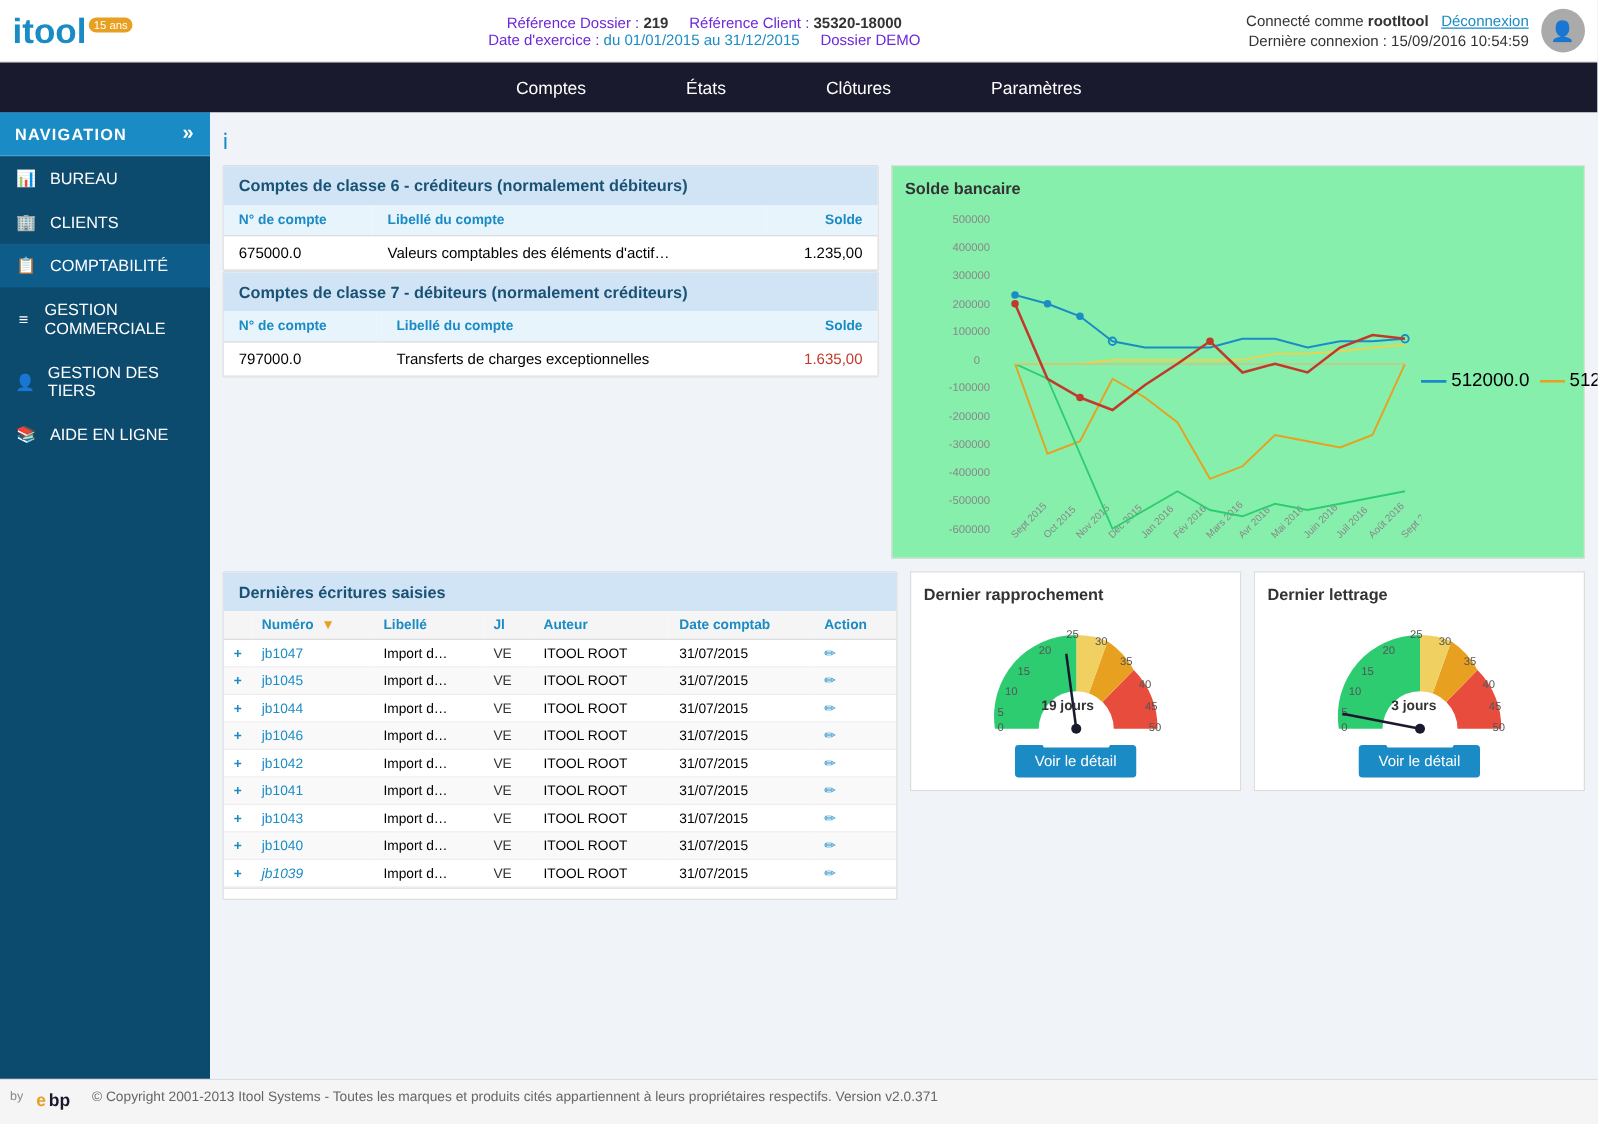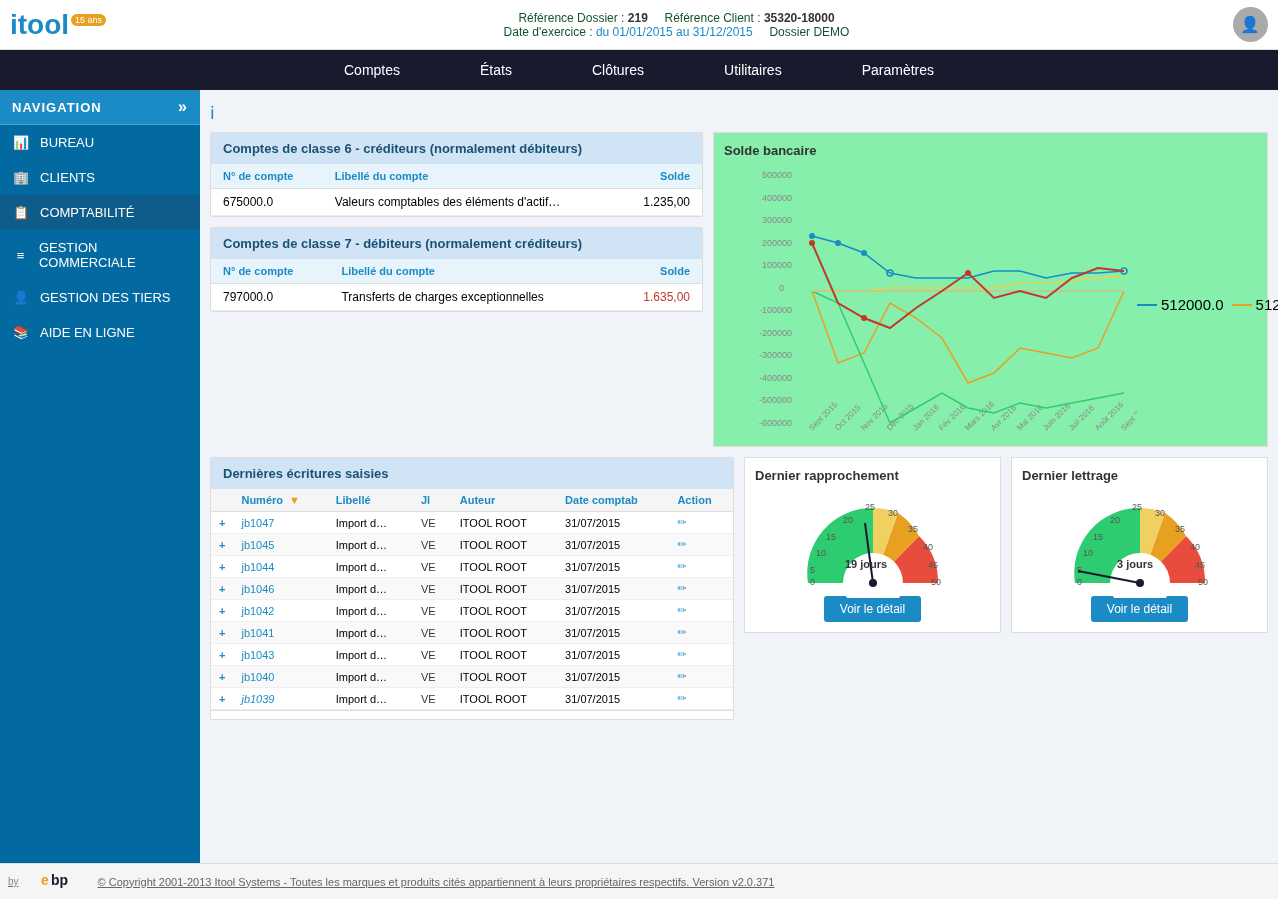--- a/index.html
+++ b/index.html
@@ -4,34 +4,34 @@
   <style>
     * { box-sizing: border-box; margin: 0; padding: 0; }
     body { font-family: Arial, sans-serif; font-size: 12px; background: #f0f0f0; }
 
     
     .header { background: #fff; display: flex; align-items: center; padding: 5px 10px; border-bottom: 1px solid #ddd; height: 50px; }
     .logo { display: flex; align-items: center; width: 120px; }
     .logo-text { font-size: 28px; font-weight: bold; color: #1a8bc4; }
     .logo-15 { background: #e8a020; color: #fff; font-size: 9px; border-radius: 8px; padding: 1px 4px; margin-left: 2px; margin-top: -10px; }
     .header-center { flex: 1; text-align: center; font-size: 12px; color: #333; }
-    .header-center span { color: #14532d; }
+    .header-center span { color: #6d28d9; }
     .header-right { display: flex; flex-direction: column; align-items: flex-end; font-size: 12px; color: #333; gap: 2px; }
     .deconnexion { color: #1a8bc4; text-decoration: underline; cursor: pointer; }
     .avatar { width: 35px; height: 35px; border-radius: 50%; background: #aaa; display: flex; align-items: center; justify-content: center; color: #fff; font-size: 16px; }
 
     
     .top-nav { background: #1a1a2e; display: flex; justify-content: center; gap: 0; }
     .top-nav-item { color: #fff; padding: 12px 40px; cursor: pointer; font-size: 14px; }
 
     
     .main-layout { display: flex; min-height: calc(899px - 50px - 46px - 30px); }
 
     
-    .sidebar { width: 200px; background: #0369a1; color: #fff; flex-shrink: 0; }
+    .sidebar { width: 168px; background: #0c4a6e; color: #fff; flex-shrink: 0; }
     .sidebar-nav-header { display: flex; justify-content: space-between; align-items: center; padding: 8px 12px; background: #1a8bc4; font-size: 13px; font-weight: bold; letter-spacing: 1px; border-bottom: 1px solid rgba(255,255,255,0.2); }
     .sidebar-nav-header .chevron { font-size: 16px; cursor: pointer; }
     .sidebar-item { display: flex; align-items: center; padding: 10px 12px; cursor: pointer; gap: 10px; font-size: 13px; }
     .sidebar-item .icon { width: 18px; text-align: center; }
 
     
     .content { flex: 1; padding: 10px; background: #f0f4f8; }
     .card { background: #fff; border: 1px solid #ddd; border-radius: 2px; }
     .card-title { background: #d0e4f5; padding: 8px 12px; font-size: 13px; font-weight: bold; color: #1a5276; }
     .card-table { width: 100%; border-collapse: collapse; }
@@ -50,21 +50,21 @@
 
     
     .gauge-card { background: #fff; border: 1px solid #ddd; padding: 10px; text-align: center; }
     .gauge-title { font-size: 13px; font-weight: bold; color: #333; margin-bottom: 5px; text-align: left; }
     .voir-detail { background: #1a8bc4; color: #fff; border: none; padding: 6px 16px; cursor: pointer; border-radius: 3px; font-size: 12px; margin-top: 8px; }
 
     
     .info-icon { color: #1a8bc4; font-size: 18px; margin-bottom: 8px; cursor: pointer; }
 
     
-    .footer { background: #f5f5f5; border-top: 1px solid #ddd; padding: 8px; display: flex; align-items: center; gap: 22px; font-size: 11px; color: #666; text-decoration: underline; }
+    .footer { background: #f5f5f5; border-top: 1px solid #ddd; padding: 8px; display: flex; align-items: flex-start; gap: 10px; font-size: 11px; color: #666; }
     .footer-logo { font-size: 13px; font-weight: bold; color: #e8a020; }
 
     
     .h-scroll { width: 100%; overflow-x: auto; border-top: 1px solid #ddd; }
     .h-scroll-inner { min-width: 500px; height: 8px; }
 
     
     .legend { display: flex; flex-direction: row; gap: 8px; font-size: 15px; }
     .legend-item { display: flex; align-items: center; gap: 4px; }
 
@@ -97,30 +97,38 @@
     <strong>219</strong>
     &nbsp;&nbsp;&nbsp;
     <span>Référence Client :</span>
     <strong>35320-18000</strong>
     <br>
     <span>Date d'exercice :</span>
     <span style="color:#1a8bc4">du 01/01/2015 au 31/12/2015</span>
     &nbsp;&nbsp;&nbsp;
     <span>Dossier DEMO</span>
   </div>
+  <div class="header-right">
+    <div>
+      <span>Connecté comme</span>
+      <strong>rootItool</strong>
+      &nbsp;
+      <span class="deconnexion">Déconnexion</span>
+    </div>
+    <div>Dernière connexion : 15/09/2016 10:54:59</div>
+  </div>
   <div style="margin-left:10px;">
     <div class="avatar">👤</div>
   </div>
 </div>
 
 <nav class="top-nav">
   <div class="top-nav-item">Comptes</div>
   <div class="top-nav-item">États</div>
   <div class="top-nav-item">Clôtures</div>
-  <div class="top-nav-item">Utilitaires</div>
   <div class="top-nav-item">Paramètres</div>
 </nav>
 
 <div class="main-layout">
 
   <div class="sidebar">
     <div class="sidebar-nav-header">
       <span>NAVIGATION</span>
       <span class="chevron">»</span>
     </div>
@@ -150,21 +158,21 @@
     </div>
   </div>
 
   <div class="content">
     <div class="info-icon">ℹ</div>
 
     <div style="display:grid; grid-template-columns:1fr 1fr; gap:10px; margin-bottom:10px;">
 
       <div>
 
-        <div class="card" style="margin-bottom:10px;">
+        <div class="card" style="margin-bottom:0;">
           <div class="card-title">Comptes de classe 6 - créditeurs (normalement débiteurs)</div>
           <table class="card-table">
             <thead>
               <tr>
                 <th>N° de compte</th>
                 <th>Libellé du compte</th>
                 <th style="text-align:right;">Solde</th>
               </tr>
             </thead>
             <tbody>

